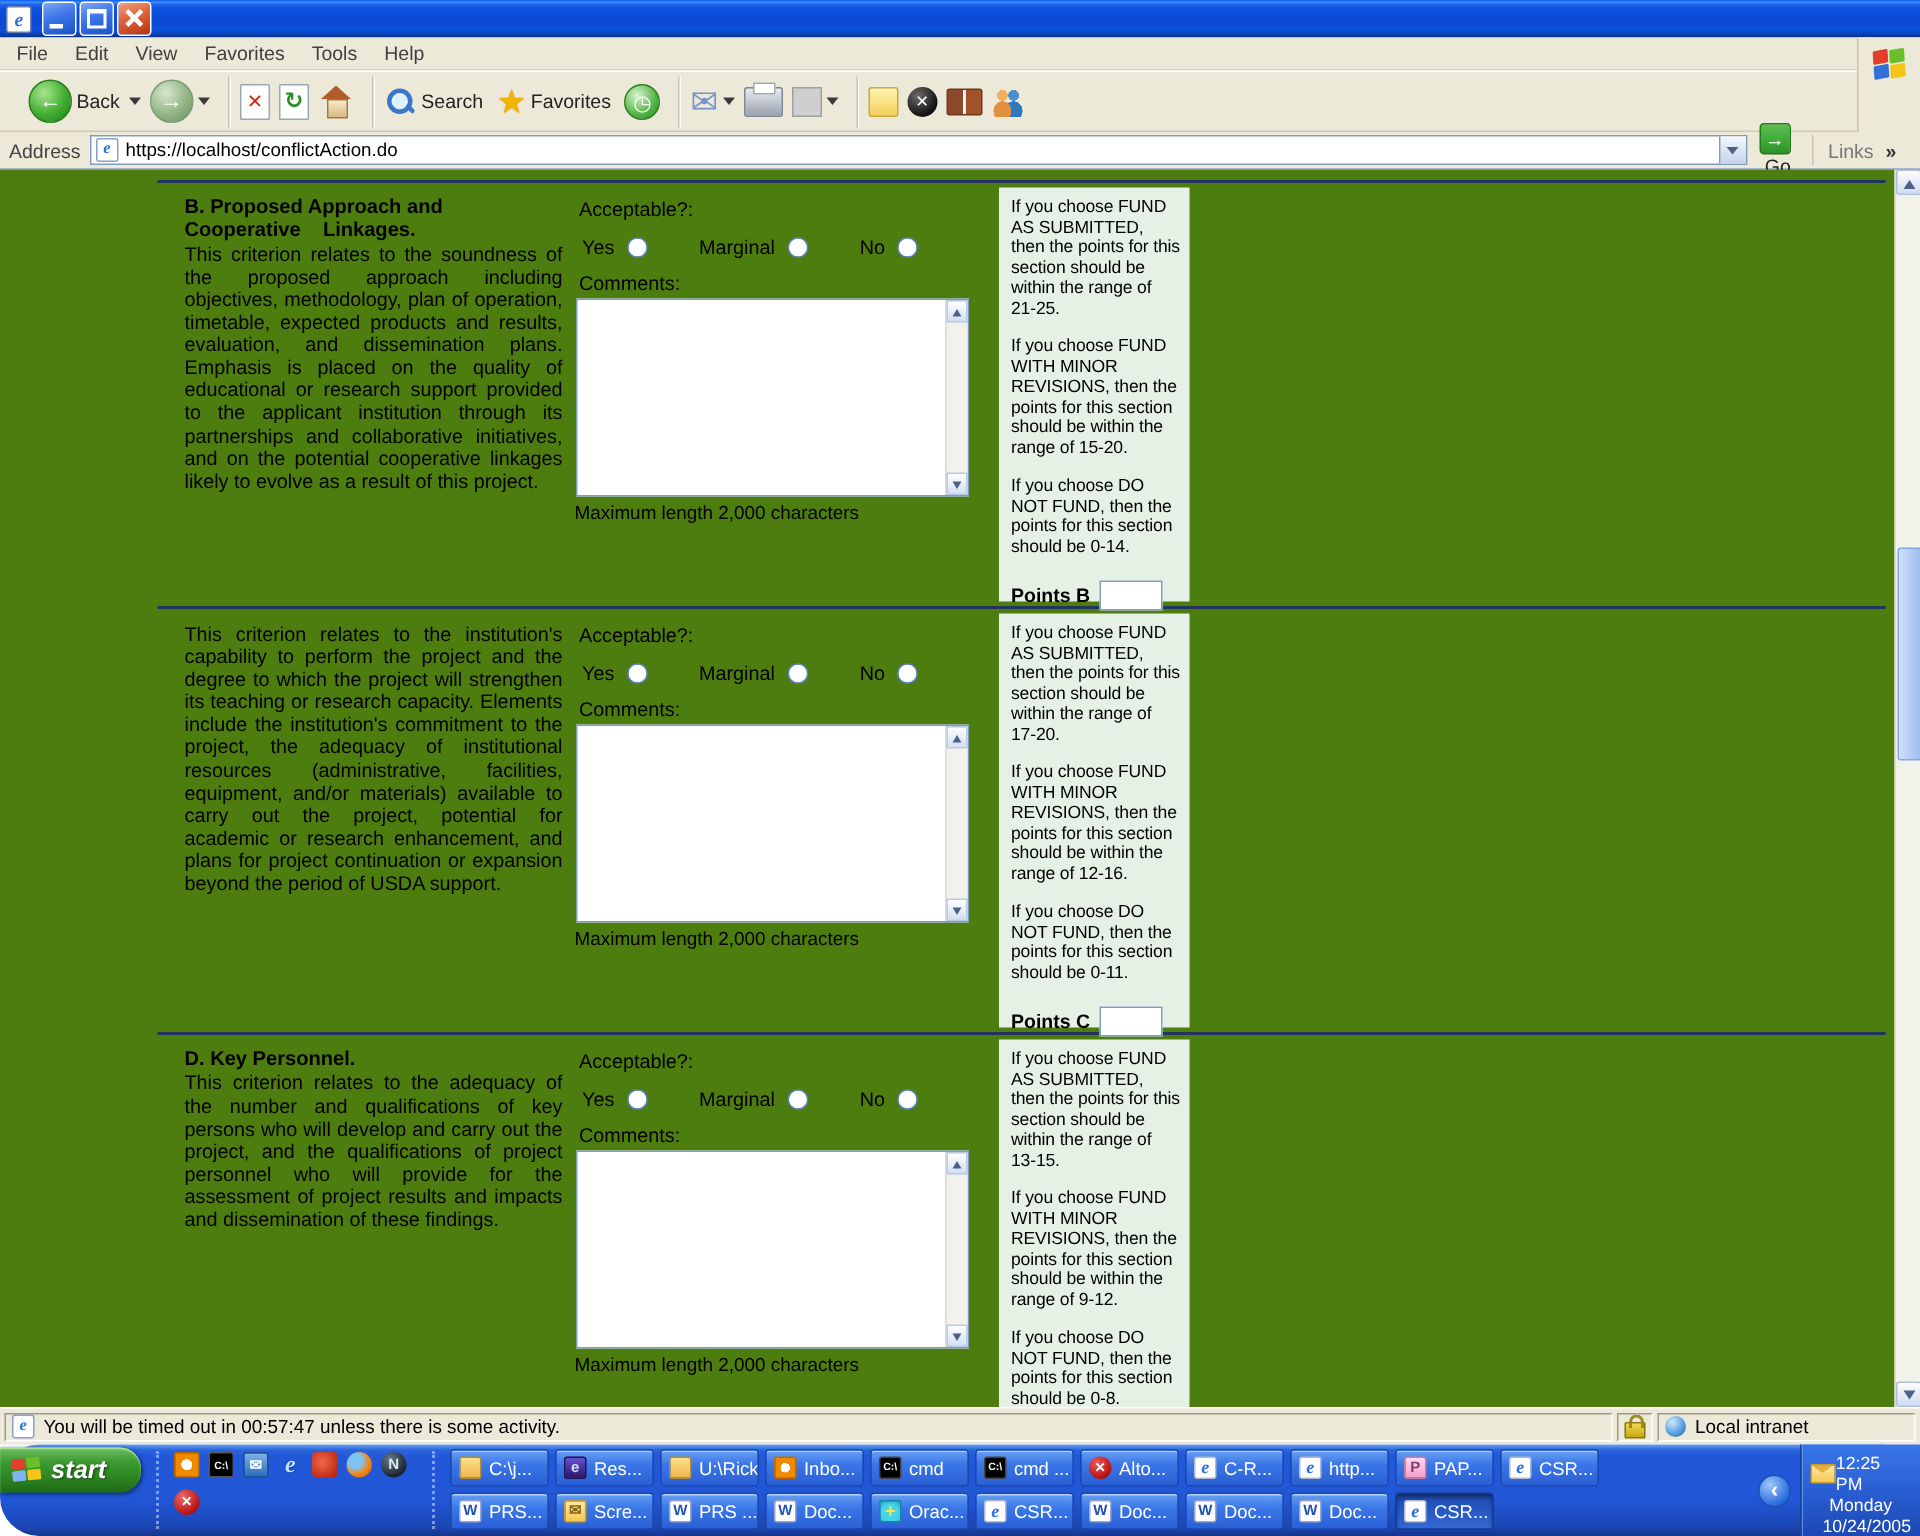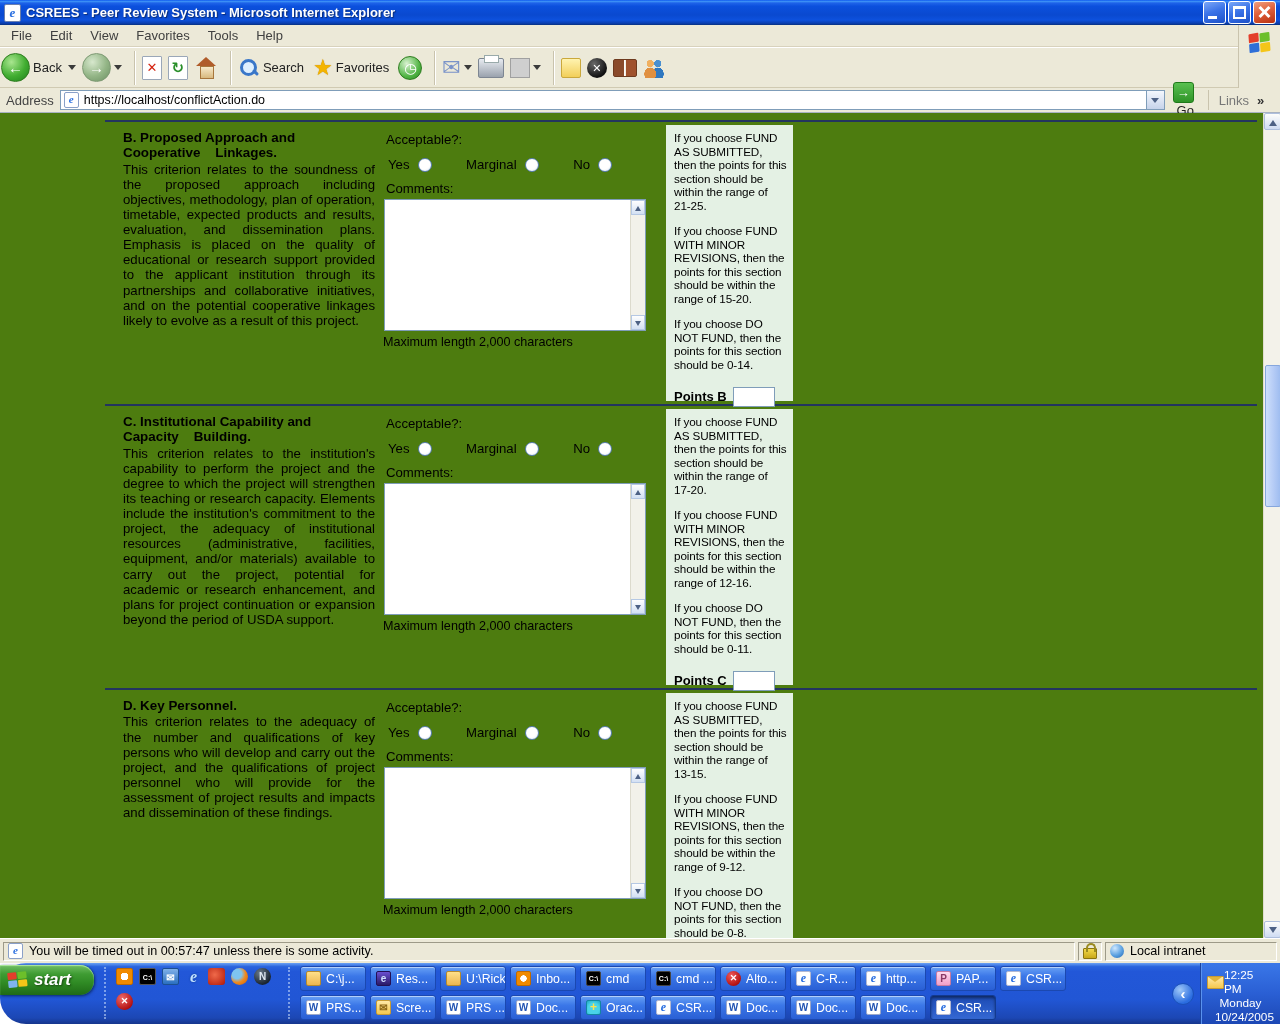--- a/index.html
+++ b/index.html
@@ -31,21 +31,21 @@
     border-left:1px solid #c9c3ad; display:flex; align-items:flex-start; justify-content:center; padding-top:8px; box-sizing:border-box; }
   .winflag { position:relative; width:22px; height:20px; transform:rotate(-4deg); }
   .winflag i { position:absolute; width:10px; height:9px; border-radius:1px; }
   .winflag i:nth-child(1){left:0;top:0;background:#e33e2b;transform:skewY(-6deg);}
   .winflag i:nth-child(2){left:11px;top:0;background:#6cbf2a;transform:skewY(-6deg);}
   .winflag i:nth-child(3){left:0;top:10px;background:#2f6fd8;transform:skewY(-6deg);}
   .winflag i:nth-child(4){left:11px;top:10px;background:#f4c518;transform:skewY(-6deg);}
 
   
   .toolbar { position:absolute; left:0; top:47px; width:1238px; height:41px; background:#ece9d8;
-    border-top:1px solid #fff; border-bottom:1px solid #d0cab2; display:flex; align-items:center; padding-left:1px; box-sizing:border-box; }
+    border-top:1px solid #fff; border-bottom:1px solid #d0cab2; display:flex; align-items:center; padding-left:19px; box-sizing:border-box; }
   .tb-group { display:flex; align-items:center; margin-right:6px; }
   .tb-sep { width:1px; height:34px; background:#c9c3ad; border-right:1px solid #fff; margin:0 6px; }
   .tb-label { font-size:13px; color:#222; margin:0 3px; }
   .caret { width:0; height:0; border-left:4px solid transparent; border-right:4px solid transparent; border-top:5px solid #3a3a3a; margin-left:3px; }
   .nav-circle { width:27px; height:27px; border-radius:50%; color:#fff; font-weight:bold; font-size:15px; line-height:27px; text-align:center;
     background:radial-gradient(circle at 35% 30%,#a9e68f 0%,#41ad31 55%,#1d7f1a 100%); border:1px solid #2e7d1f; }
   .nav-circle.fwd { background:radial-gradient(circle at 35% 30%,#d7e8cd 0%,#93b586 55%,#6b8f63 100%); border-color:#7e9a74; }
   .nav-circle::after { content:"\2190"; } .nav-circle.fwd::after { content:"\2192"; }
   .doc-ic { position:relative; width:18px; height:22px; background:#fff; border:1px solid #9aa7b8; border-radius:1px;
     text-align:center; font-weight:bold; }
@@ -217,21 +217,20 @@
   .tray-center { text-align:center; }
   .tray-right { text-align:right; }
 </style>
 </head>
 <body>
 
 <div class="screen">
 
   <div class="titlebar">
     <span class="title-icon">e</span>
-    <span class="title-text">CSREES - Peer Review System - Microsoft Internet Explorer</span>
     <span class="wbtn wbtn-min">
         <b></b>
       </span>
     <span class="wbtn wbtn-max">
         <b></b>
       </span>
     <span class="wbtn wbtn-close"></span>
   </div>
 
   <div class="menubar">
@@ -370,22 +369,20 @@
             <span class="points-label">Points B</span>
             <input class="points-input" value="" style="">
           </div>
         </div>
       </div>
 
       <div class="divider"></div>
 
       <div class="section sec-c">
         <div class="col-left">
-          <div class="sec-heading">C. Institutional Capability and
-Capacity    Building.</div>
           <div class="sec-body">This criterion relates to the institution's capability to perform the project and the degree to which the project will strengthen its teaching or research capacity. Elements include the institution's commitment to the project, the adequacy of institutional resources (administrative, facilities, equipment, and/or materials) available to carry out the project, potential for academic or research enhancement, and plans for project continuation or expansion beyond the period of USDA support.</div>
         </div>
         <div class="col-mid">
           <div class="field-label">Acceptable?:</div>
           <div class="radio-row">
             <span class="radio-item">
                 <span class="radio-label">Yes</span>
                 <span class="radio"></span>
               </span>
             <span class="radio-item">

